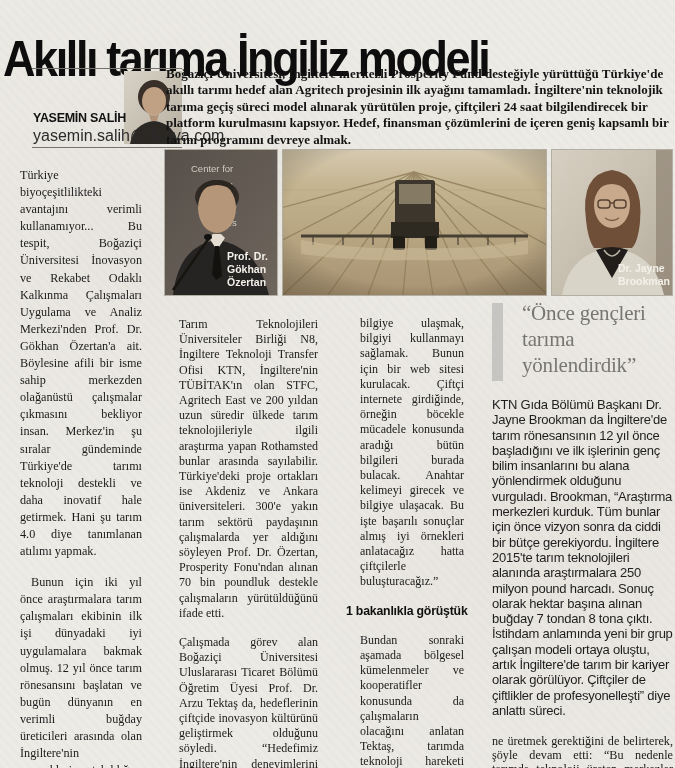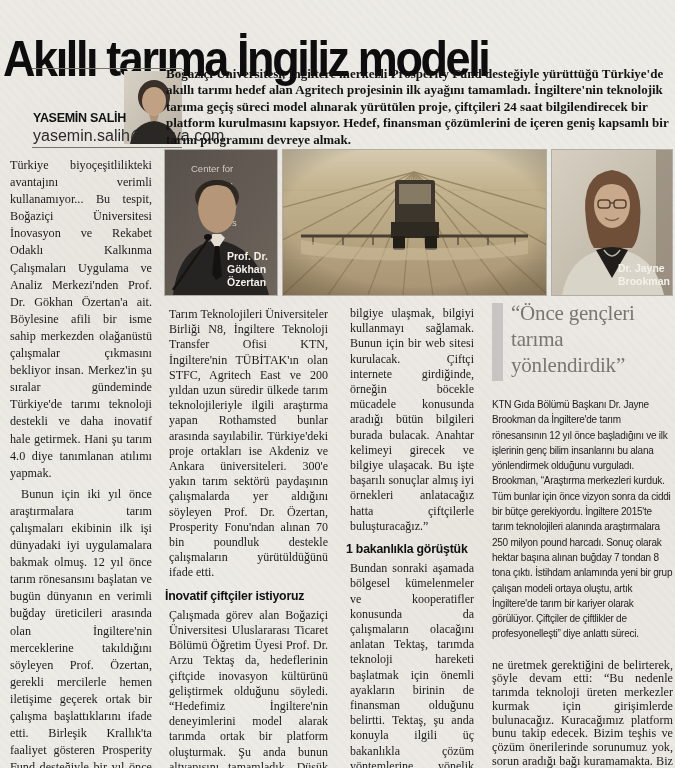--- a/index.html
+++ b/index.html
@@ -32,30 +32,30 @@
   
   .photos{position:absolute;left:165px;top:150px;width:507px;height:112px;display:flex;gap:6px;}
   .ph{height:145px;overflow:hidden;outline:1px solid #b3aea4;}
   .ph svg{display:block;}
   
   .bodytext{font-size:12px;line-height:15.2px;text-align:justify;color:#1b1b1b;}
   .col1{position:absolute;left:6px;top:153px;width:150px;font-size:12.2px;line-height:17.1px;text-align:justify;color:#1b1b1b;}
   .col2{position:absolute;left:165px;top:303px;width:167px;}
   .col3{position:absolute;left:346px;top:302px;width:132px;}
   .col4{position:absolute;left:492px;top:300px;width:181px;}
-  .bodytext p, .col1 p{margin:4px;}
+  .bodytext p, .col1 p{margin:14px;}
   .indent{text-indent:11px;}
   .subhead{font-family:"Liberation Sans",sans-serif;font-weight:bold;font-size:12.3px;
     letter-spacing:-.2px;margin:8px 0 3px 0;color:#101010;}
   
-  .pull-quote-wrap{position:relative;padding-left:19px;min-height:84px;}
+  .pull-quote-wrap{position:relative;padding-left:30px;min-height:84px;}
   .pull-quote-bar{position:absolute;left:0;top:3px;width:11px;height:78px;background:#c7c5c1;}
   .pull-quote{font-family:"Liberation Serif",serif;font-size:21px;line-height:26px;
     color:#787672;letter-spacing:-.2px;}
-  .sidebar-body{margin-top:13px;font-family:"Liberation Sans",sans-serif;font-size:10px;
+  .sidebar-body{margin-top:13px;font-family:"Liberation Sans",sans-serif;font-size:13px;
     line-height:15.3px;letter-spacing:-.25px;color:#1e1e1e;text-align:left;}
   .col4-cont{margin-top:17px;font-family:"Liberation Serif",serif;font-size:12.2px;
     line-height:13.7px;text-align:justify;color:#1b1b1b;}
 </style>
 </head>
 <body>
 
 <div class="page">
 
   <h1 class="headline">Akıllı tarıma İngiliz modeli</h1>
@@ -201,21 +201,20 @@
   </div>
 
   <div class="col1">
     <p>Türkiye biyoçeşitlilikteki avantajını verimli kullanamıyor... Bu tespit, Boğaziçi Üniversitesi İnovasyon ve Rekabet Odaklı Kalkınma Çalışmaları Uygulama ve Analiz Merkezi'nden Prof. Dr. Gökhan Özertan'a ait. Böylesine afili bir isme sahip merkezden olağanüstü çalışmalar çıkmasını bekliyor insan. Merkez'in şu sıralar gündeminde Türkiye'de tarımı teknoloji destekli ve daha inovatif hale getirmek. Hani şu tarım 4.0 diye tanımlanan atılımı yapmak.</p>
     <p class="indent">Bunun için iki yıl önce araştırmalara tarım çalışmaları ekibinin ilk işi dünyadaki iyi uygulamalara bakmak olmuş. 12 yıl önce tarım rönesansını başlatan ve bugün dünyanın en verimli buğday üreticileri arasında olan İngiltere'nin merceklerine takıldığını söyleyen Prof. Özertan, gerekli mercilerle hemen iletişime geçerek ortak bir çalışma başlattıklarını ifade etti. Birleşik Krallık'ta faaliyet gösteren Prosperity Fund desteğiyle bir yıl önce Agritech Projesi için düğmeye bastıklarını anlatan Özertan, “Bir yıl süren çalışmalar kapsamında bir altyapı oluşturulması için hazırlıkları tamamladı. İlk aşama bitti ama asıl iş şimdi başlıyor. Yeni nesil akıllı tarımı yaygınlaştırmak için bir tüm oyuncuları kaplayan bir network kurduk. Hassas tarım uygulamalarının 2050'de 240 milyar dolarlık hacme ulaşması öngörülüyor. Türkiye bu tarımsal zenginlikle bunun dışında kalmamalı” dedi.</p>
 
   </div>
 
   <div class="col2 bodytext">
     <p>Tarım Teknolojileri Üniversiteler Birliği N8, İngiltere Teknoloji Transfer Ofisi KTN, İngiltere'nin TÜBİTAK'ın olan STFC, Agritech East ve 200 yıldan uzun süredir ülkede tarım teknolojileriyle ilgili araştırma yapan Rothamsted bunlar arasında sayılabilir. Türkiye'deki proje ortakları ise Akdeniz ve Ankara üniversiteleri. 300'e yakın tarım sektörü paydaşının çalışmalarda yer aldığını söyleyen Prof. Dr. Özertan, Prosperity Fonu'ndan alınan 70 bin poundluk destekle çalışmaların yürütüldüğünü ifade etti.</p>
-    <div class="subhead">İnovatif çiftçiler istiyoruz</div>
     <p>Çalışmada görev alan Boğaziçi Üniversitesi Uluslararası Ticaret Bölümü Öğretim Üyesi Prof. Dr. Arzu Tektaş da, hedeflerinin çiftçide inovasyon kültürünü geliştirmek olduğunu söyledi. “Hedefimiz İngiltere'nin deneyimlerini model alarak tarımda ortak bir platform oluşturmak. Şu anda bunun altyapısını tamamladık. Düşük eğitim ve gelir grubundaki çiftçilere ulaşmak istiyoruz” diyen Tektaş, teknolojik tarıma özendirecek çözümler geliştireceklerinin altını çizdi. Tektaş sözlerini şöyle sürdürdü: “Projenin üç ayağı var: Network oluşturmak, orta vadede</p>
   </div>
 
   <div class="col3 bodytext">
     <p>bilgiye ulaşmak, bilgiyi kullanmayı sağlamak. Bunun için bir web sitesi kurulacak. Çiftçi internete girdiğinde, örneğin böcekle mücadele konusunda aradığı bütün bilgileri burada bulacak. Anahtar kelimeyi girecek ve bilgiye ulaşacak. Bu işte başarılı sonuçlar almış iyi örnekleri anlatacağız hatta çiftçilerle buluşturacağız.”</p>
     <div class="subhead">1 bakanlıkla görüştük</div>
     <p>Bundan sonraki aşamada bölgesel kümelenmeler ve kooperatifler konusunda da çalışmaların olacağını anlatan Tektaş, tarımda teknoloji hareketi başlatmak için önemli ayakların birinin de finansman olduğunu belirtti. Tektaş, şu anda konuyla ilgili üç bakanlıkla çözüm yöntemlerine yönelik görüştüklerini ifade ederek “Mmini pilot uygulamalarla başlayacağız. Kamu bankalarının yanı sıra özel finans kuruluşlarıyla da görüşüyoruz. Bir çiftçi akıllı makineyi tek başına alamaz. Bu nedenle kooperatifleri çok önemsiyoruz” diye konuştu.</p>
 
   </div>
 

